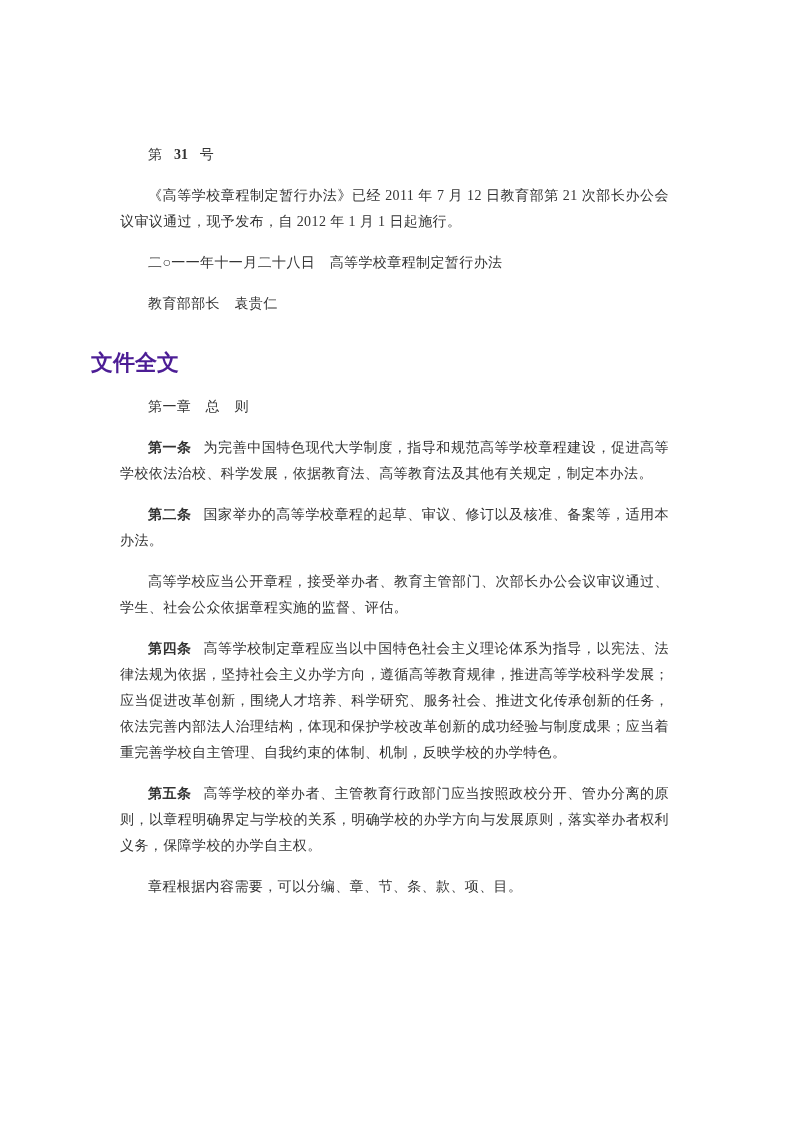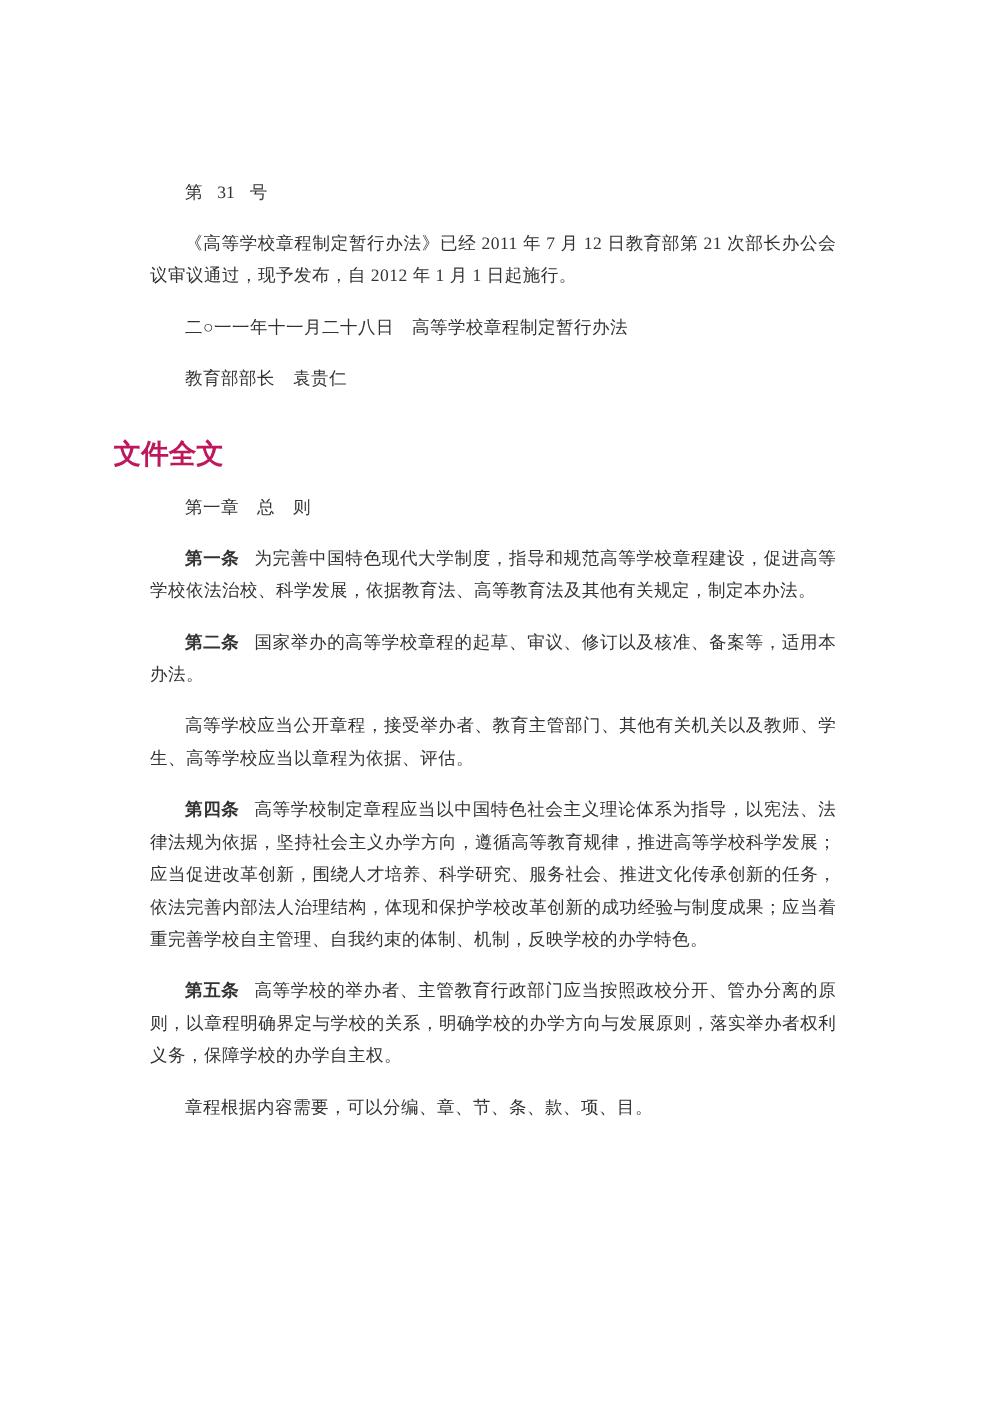--- a/index.html
+++ b/index.html
@@ -25,21 +25,21 @@
     margin: 0;
     color: #333333;
   }
   .issue-line {
     margin: 14px 0 0 0;
     font-size: 14px;
     line-height: 26px;
     text-indent: 2em;
   }
   .issue-num {
-    font-weight: 400;
+    font-weight: 700;
     margin: 0 0.85em;
   }
   .para {
     margin: 15px 4px 0 0;
     font-size: 14px;
     line-height: 26px;
     text-indent: 2em;
     text-align: justify;
     letter-spacing: 0.4px;
   }
@@ -47,21 +47,21 @@
     font-weight: 700;
   }
   .article-label:not(:empty) {
     margin-right: 0.85em;
   }
   .section-heading {
     margin: 30px 0 14px -29px;
     font-size: 22px;
     font-weight: 700;
     line-height: 32px;
-    color: #be185d;
+    color: #4c1d95;
   }
   .chapter {
     font-weight: 400;
   }
 </style>
 </head>
 <body>
 
 <div class="page">
 
@@ -79,21 +79,21 @@
   <h2 class="section-heading">文件全文</h2>
 
   <div class="doc-main">
     <p class="para chapter">第一章　总　则</p>
 
     <p class="para"><b class="article-label">第一条</b><span>为完善中国特色现代大学制度，指导和规范高等学校章程建设，促进高等学校依法治校、科学发展，依据教育法、高等教育法及其他有关规定，制定本办法。</span></p>
 
     <p class="para"><b class="article-label">第二条</b><span>国家举办的高等学校章程的起草、审议、修订以及核准、备案等，适用本办法。</span></p>
 
 
-    <p class="para"><b class="article-label"></b><span>高等学校应当公开章程，接受举办者、教育主管部门、其他有关机关以及教师、学生、高等学校应当以章程为依据、评估。</span></p>
+    <p class="para"><b class="article-label"></b><span>高等学校应当公开章程，接受举办者、教育主管部门、次部长办公会议审议通过、学生、社会公众依据章程实施的监督、评估。</span></p>
 
     <p class="para"><b class="article-label">第四条</b><span>高等学校制定章程应当以中国特色社会主义理论体系为指导，以宪法、法律法规为依据，坚持社会主义办学方向，遵循高等教育规律，推进高等学校科学发展；应当促进改革创新，围绕人才培养、科学研究、服务社会、推进文化传承创新的任务，依法完善内部法人治理结构，体现和保护学校改革创新的成功经验与制度成果；应当着重完善学校自主管理、自我约束的体制、机制，反映学校的办学特色。</span></p>
 
     <p class="para"><b class="article-label">第五条</b><span>高等学校的举办者、主管教育行政部门应当按照政校分开、管办分离的原则，以章程明确界定与学校的关系，明确学校的办学方向与发展原则，落实举办者权利义务，保障学校的办学自主权。</span></p>
 
 
     <p class="para"><b class="article-label"></b><span>章程根据内容需要，可以分编、章、节、条、款、项、目。</span></p>
   </div>
 
 </div>

